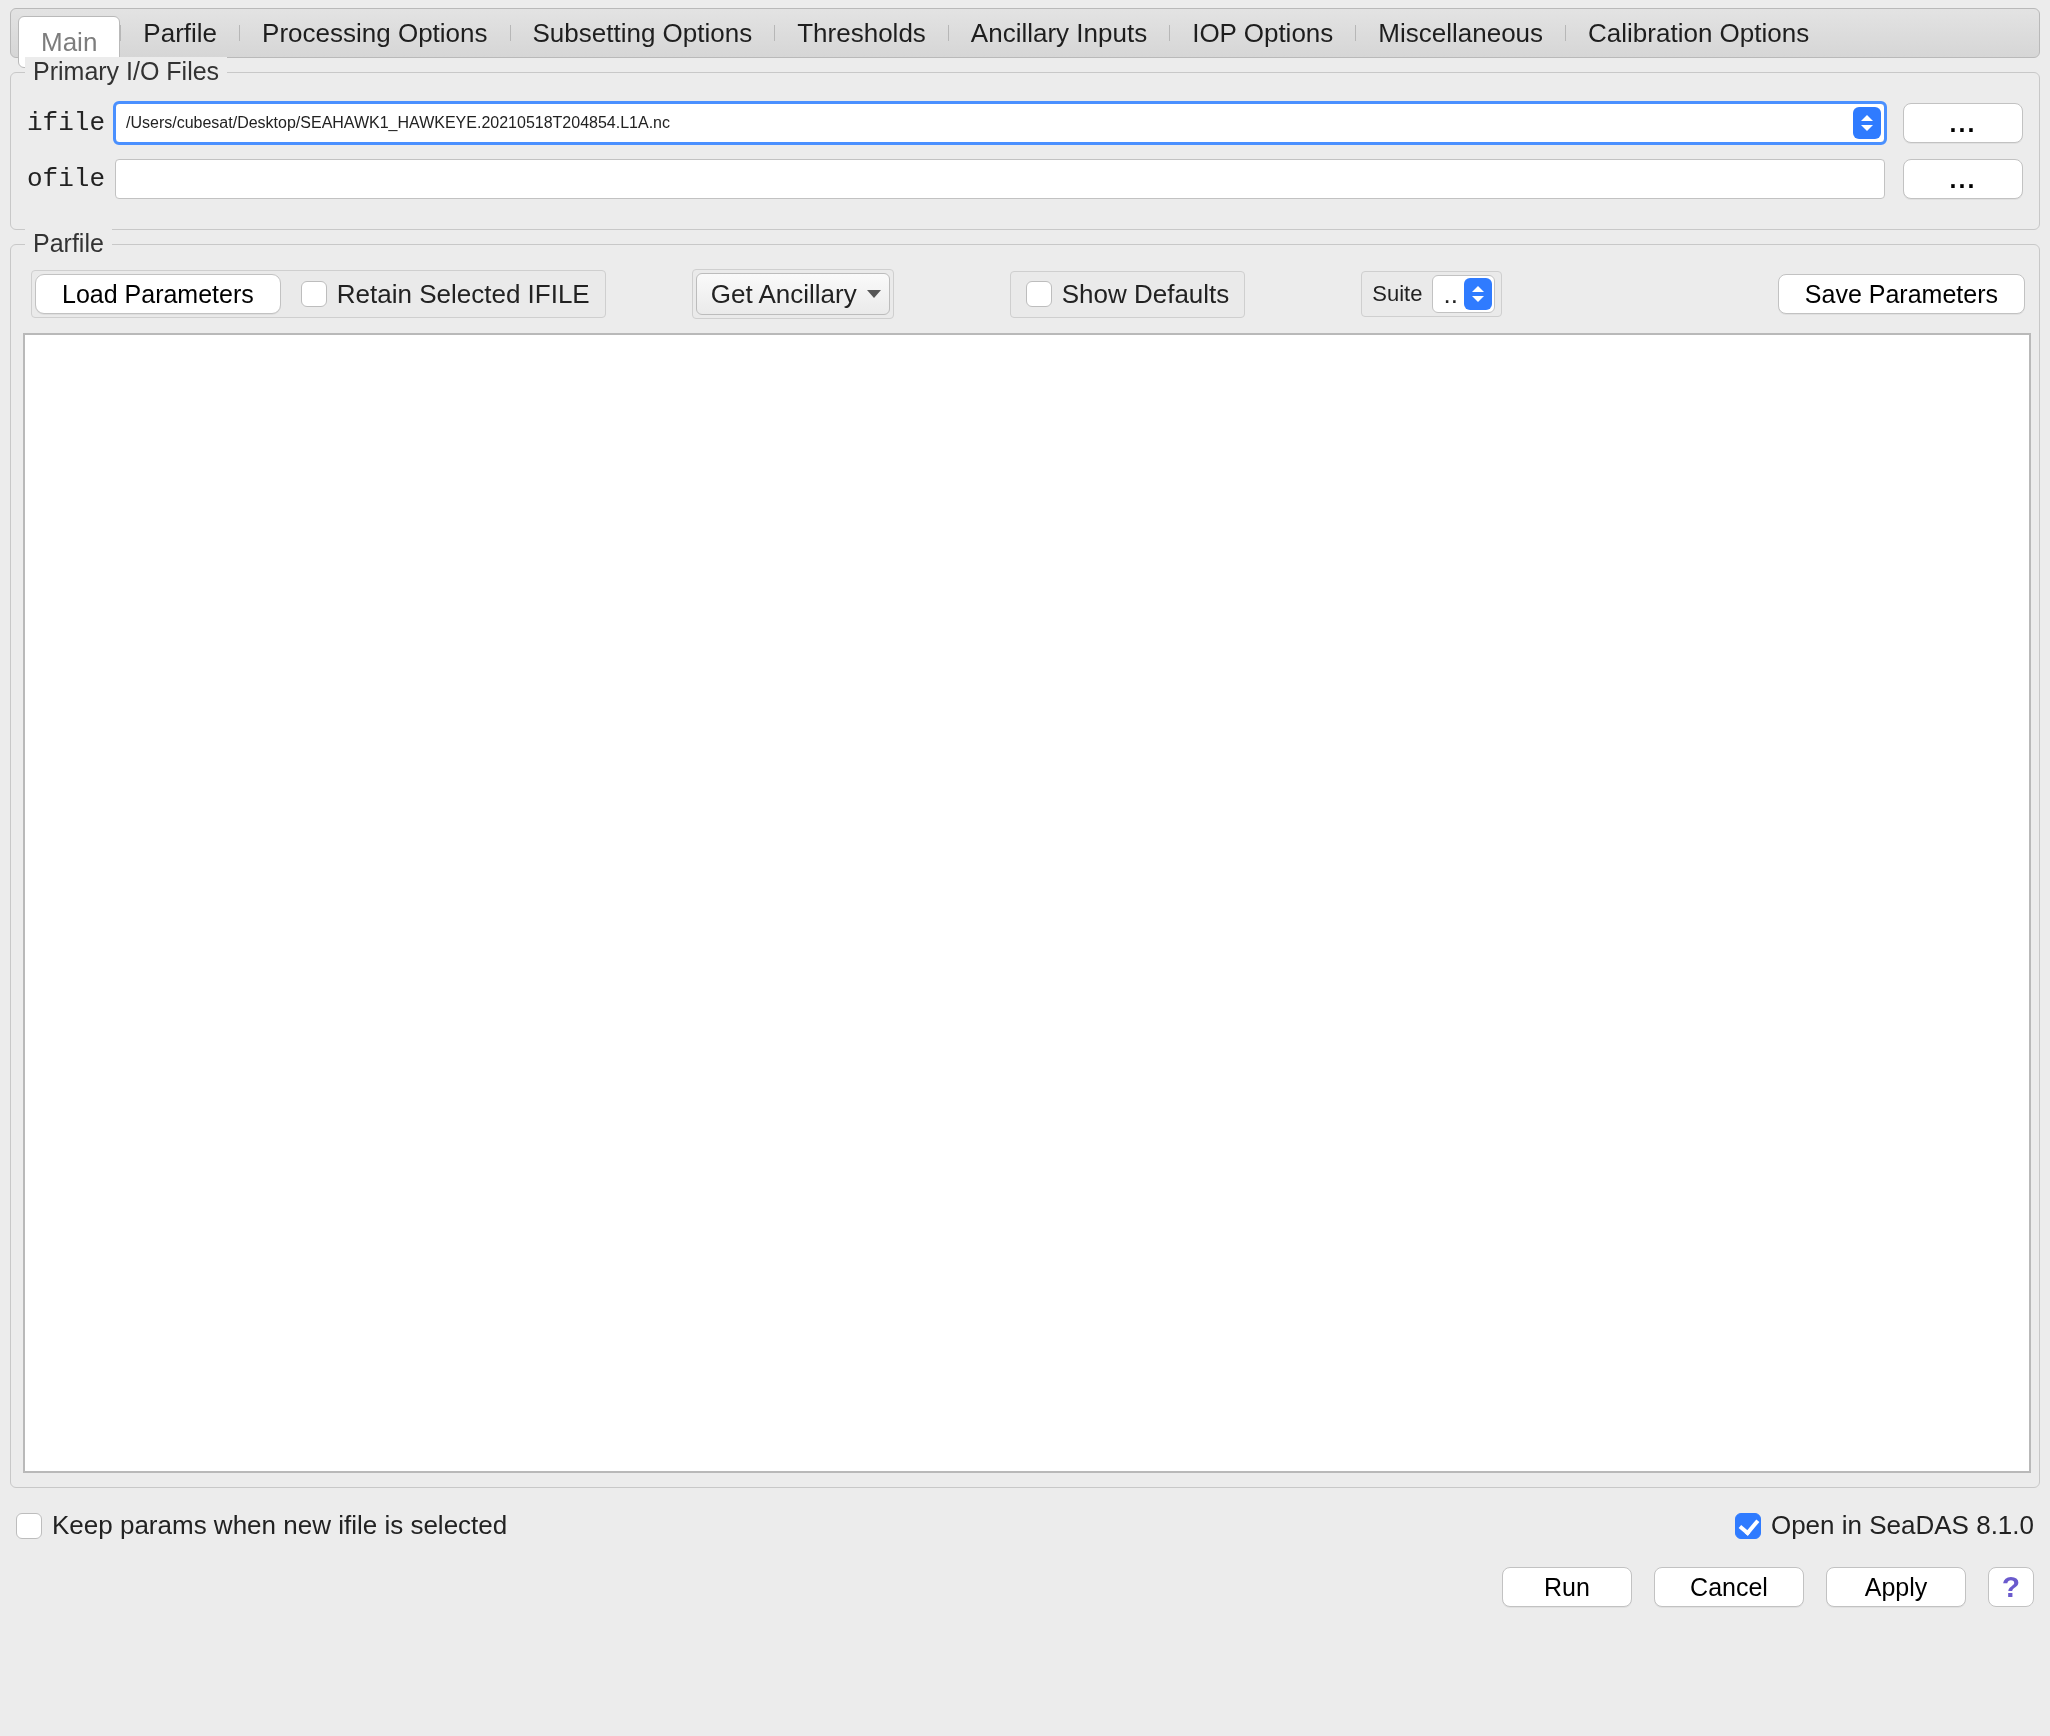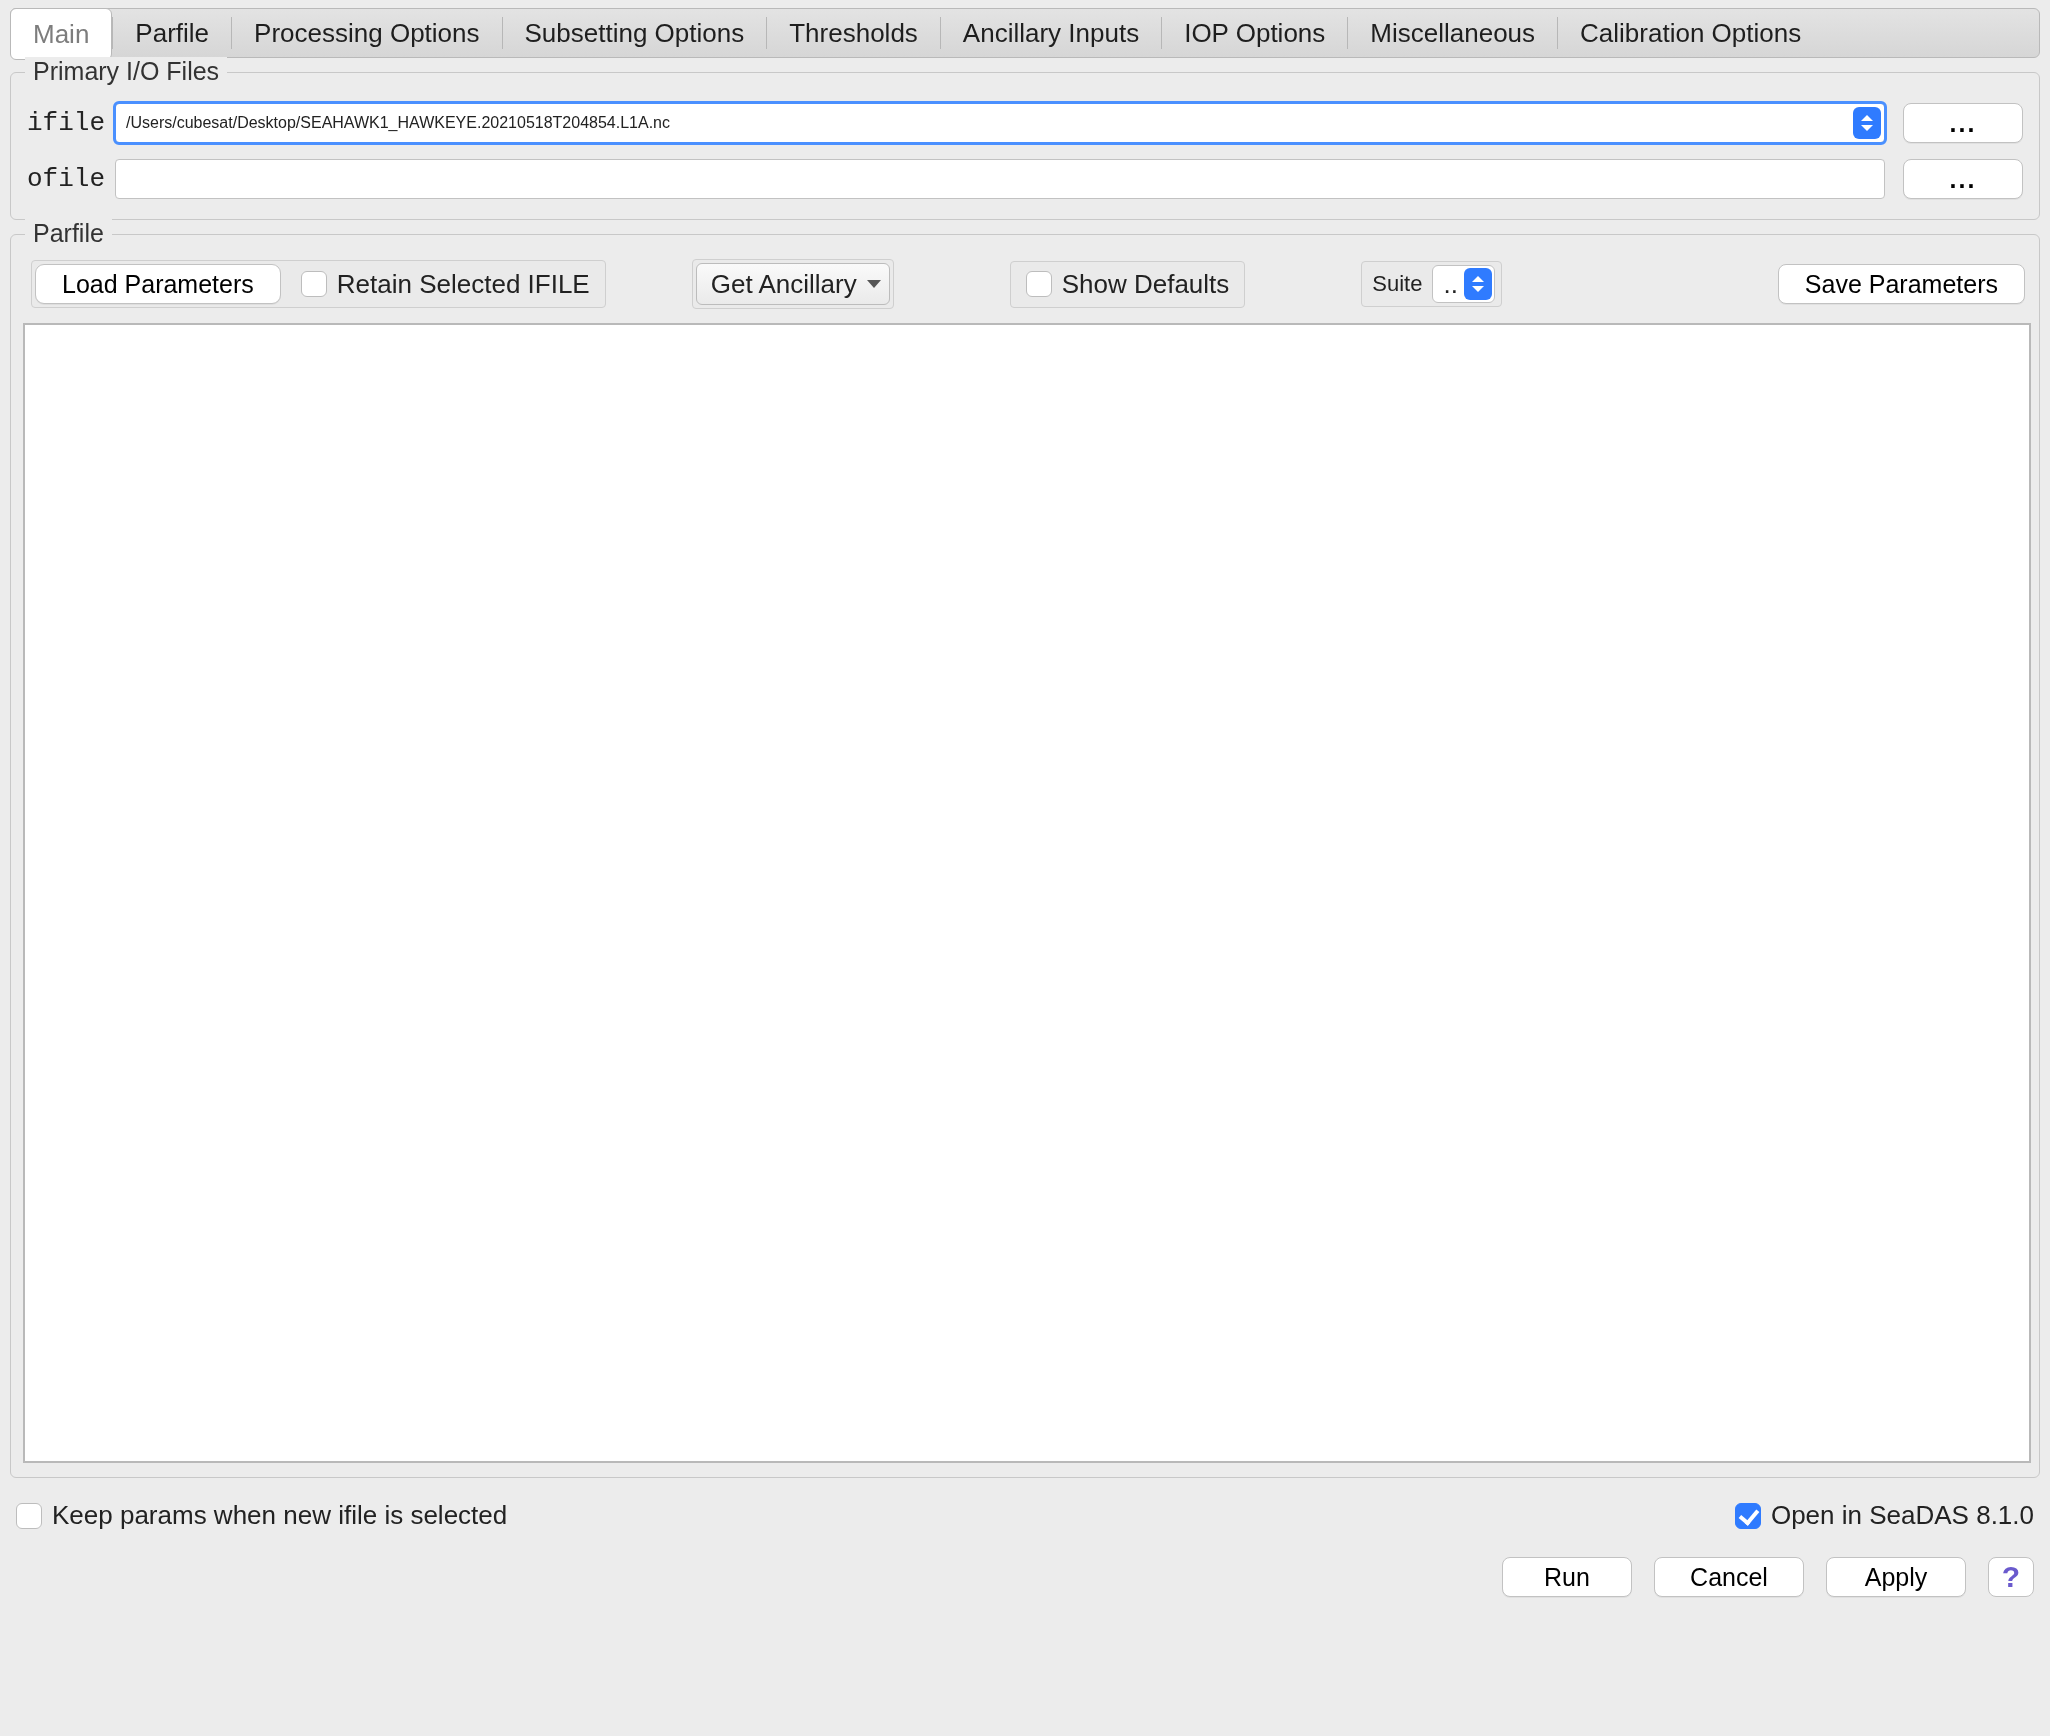--- a/index.html
+++ b/index.html
@@ -19,21 +19,21 @@
   }
 
   
   .tab-bar {
     display: flex;
     align-items: stretch;
     height: 50px;
     background: linear-gradient(#e3e3e3, #d6d6d6);
     border: 1px solid #b9b9b9;
     border-radius: 6px;
-    padding: 0;
+    padding: 8px;
   }
   .tab {
     display: flex;
     align-items: center;
     justify-content: center;
     padding: 0 22px;
     font-size: 26px;
     color: #1e1e1e;
     cursor: default;
   }
@@ -49,21 +49,21 @@
     width: 1px;
     margin: 8px 0;
     background: #b7b7b7;
   }
 
   
   .group {
     border: 1px solid #c8c8c8;
     border-radius: 6px;
     margin-top: 14px;
-    padding: 14px 14px 4px 14px;
+    padding: 14px 14px 14px 14px;
     position: relative;
     background: #ececec;
   }
   .group-title {
     position: absolute;
     top: -16px;
     left: 14px;
     background: #ececec;
     padding: 0 8px;
     font-size: 25px;

